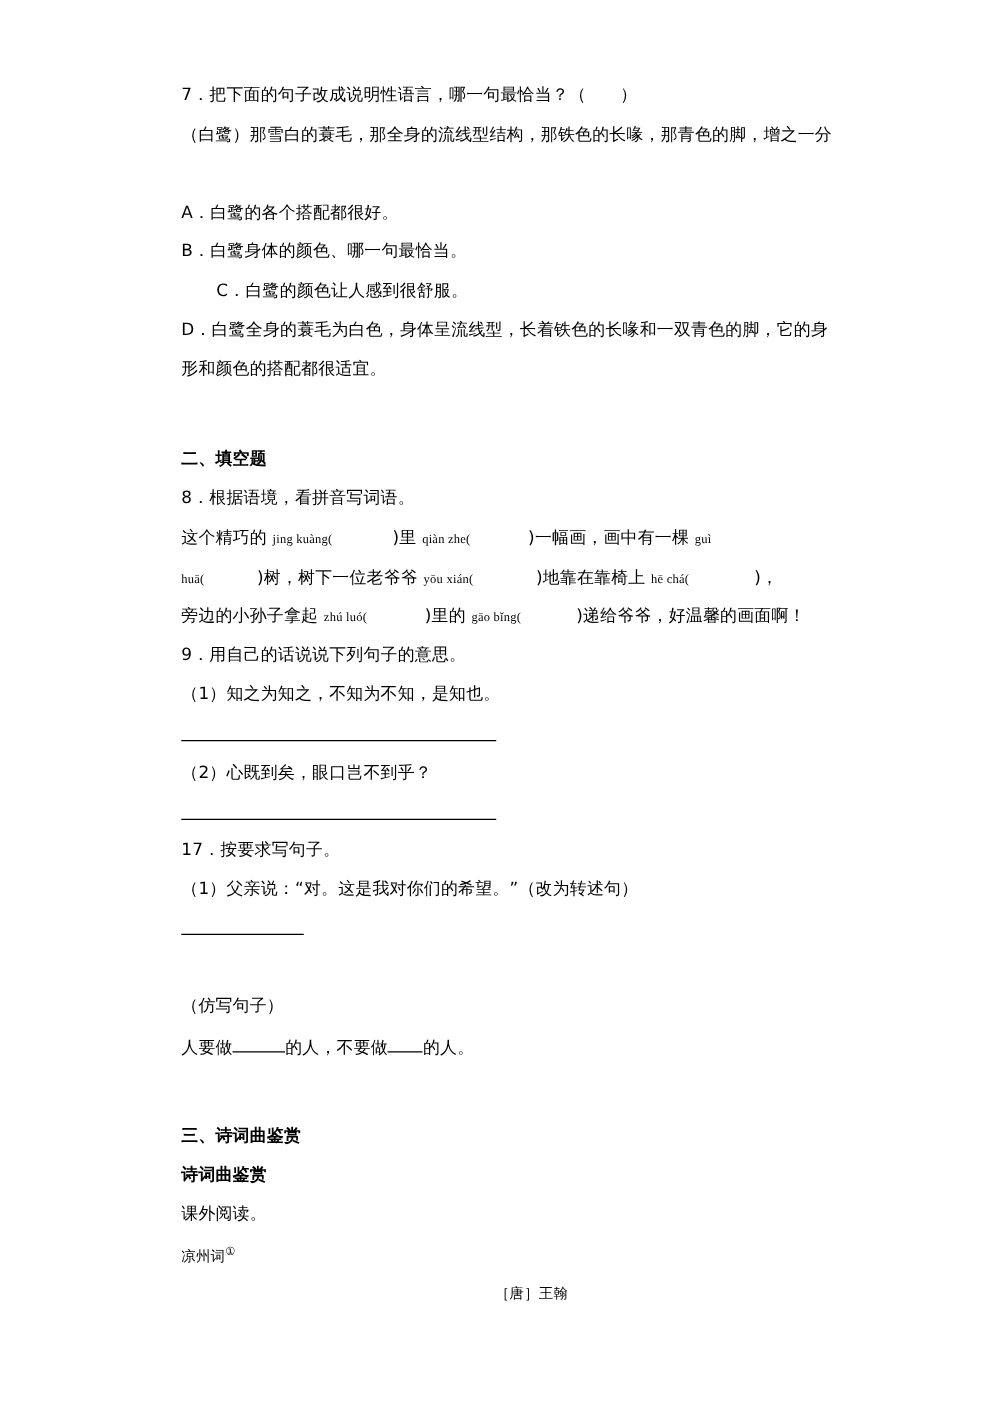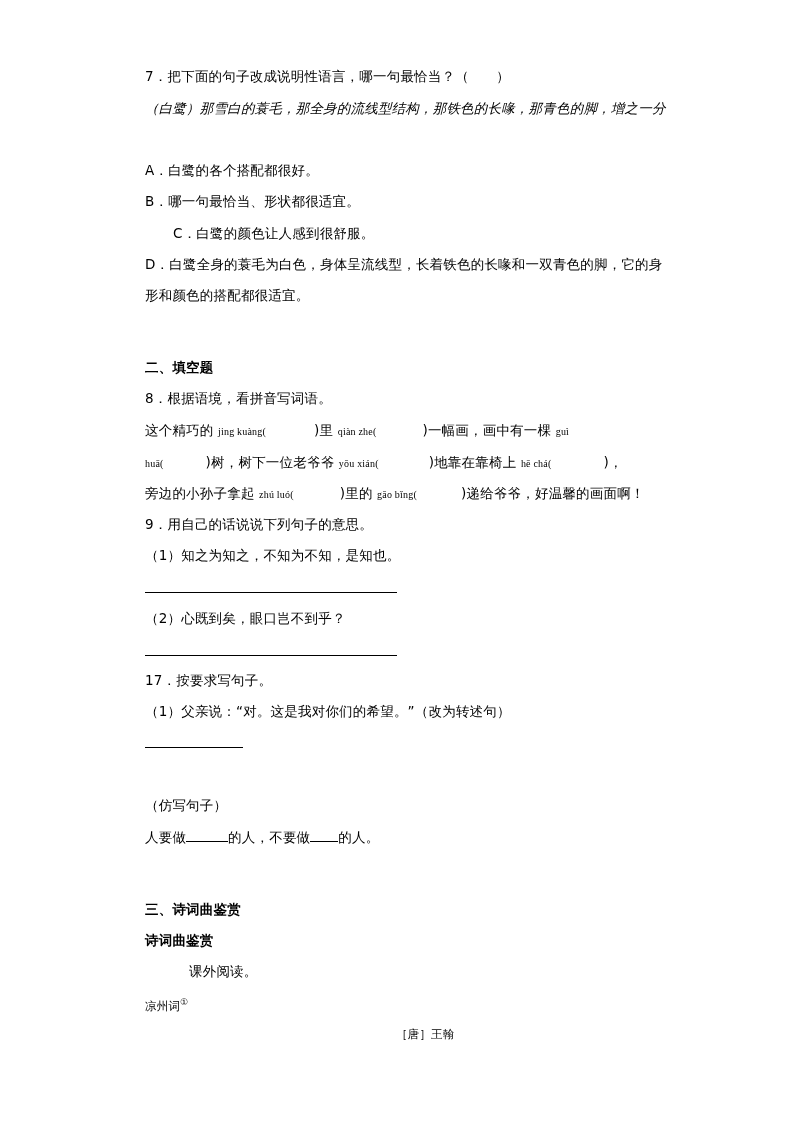--- a/index.html
+++ b/index.html
@@ -14,23 +14,23 @@
   .uline { display: inline-block; border-bottom: 1px solid #000; height: 14px; vertical-align: baseline; }
   .small { font-size: 11.5px; font-family: "DejaVu Serif", serif; }
   .sup { font-size: 9px; vertical-align: super; }
 </style>
 </head>
 <body>
 
 <div class="page">
 
   <div class="ln" style="top:66px;">7．把下面的句子改成说明性语言，哪一句最恰当？（　　）</div>
-  <div class="ln" style="top:98px;font-style:italic;">（白鹭）那雪白的蓑毛，那全身的流线型结构，那铁色的长喙，那青色的脚，增之一分</div>
+  <div class="ln" style="top:98px;">（白鹭）那雪白的蓑毛，那全身的流线型结构，那铁色的长喙，那青色的脚，增之一分</div>
   <div class="ln" style="top:160px;">A．白鹭的各个搭配都很好。</div>
-  <div class="ln" style="top:191px;">B．哪一句最恰当、形状都很适宜。</div>
+  <div class="ln" style="top:191px;">B．白鹭身体的颜色、哪一句最恰当。</div>
   <div class="ln" style="top:223px;margin-left:28px;">C．白鹭的颜色让人感到很舒服。</div>
   <div class="ln" style="top:254px;">D．白鹭全身的蓑毛为白色，身体呈流线型，长着铁色的长喙和一双青色的脚，它的身</div>
   <div class="ln" style="top:285px;">形和颜色的搭配都很适宜。</div>
 
   <div class="ln bold" style="top:357px;">二、填空题</div>
 
   <div class="ln" style="top:388px;">8．根据语境，看拼音写词语。</div>
   <div class="ln" style="top:420px;">
     <span>这个精巧的 </span><span class="py">jing kuàng(</span><span class="gap" style="width:48px;"></span><span>)里 </span><span class="py">qiàn zhe(</span><span class="gap" style="width:46px;"></span><span>)一幅画，画中有一棵 </span><span class="py">guì</span>
   </div>
@@ -50,17 +50,17 @@
   <div class="ln" style="top:670px;">17．按要求写句子。</div>
   <div class="ln" style="top:701px;">（1）父亲说：“对。这是我对你们的希望。”（改为转述句）</div>
   <div class="rule" style="top:747px; width:98px;"></div>
   <div class="ln" style="top:795px;">（仿写句子）</div>
   <div class="ln" style="top:827px;">
     <span>人要做</span><span class="uline" style="width:42px;"></span><span>的人，不要做</span><span class="uline" style="width:28px;"></span><span>的人。</span>
   </div>
 
   <div class="ln bold" style="top:899px;">三、诗词曲鉴赏</div>
   <div class="ln bold" style="top:930px;">诗词曲鉴赏</div>
-  <div class="ln" style="top:961px;margin-left:44px;">课外阅读。</div>
+  <div class="ln" style="top:961px;">课外阅读。</div>
   <div class="ln small" style="top:992px;"><span>凉州词</span><span class="sup">①</span></div>
   <div class="ln small" style="top:1024px; left:384px;">［唐］王翰</div>
 
 </div>
 
 </body></html>

